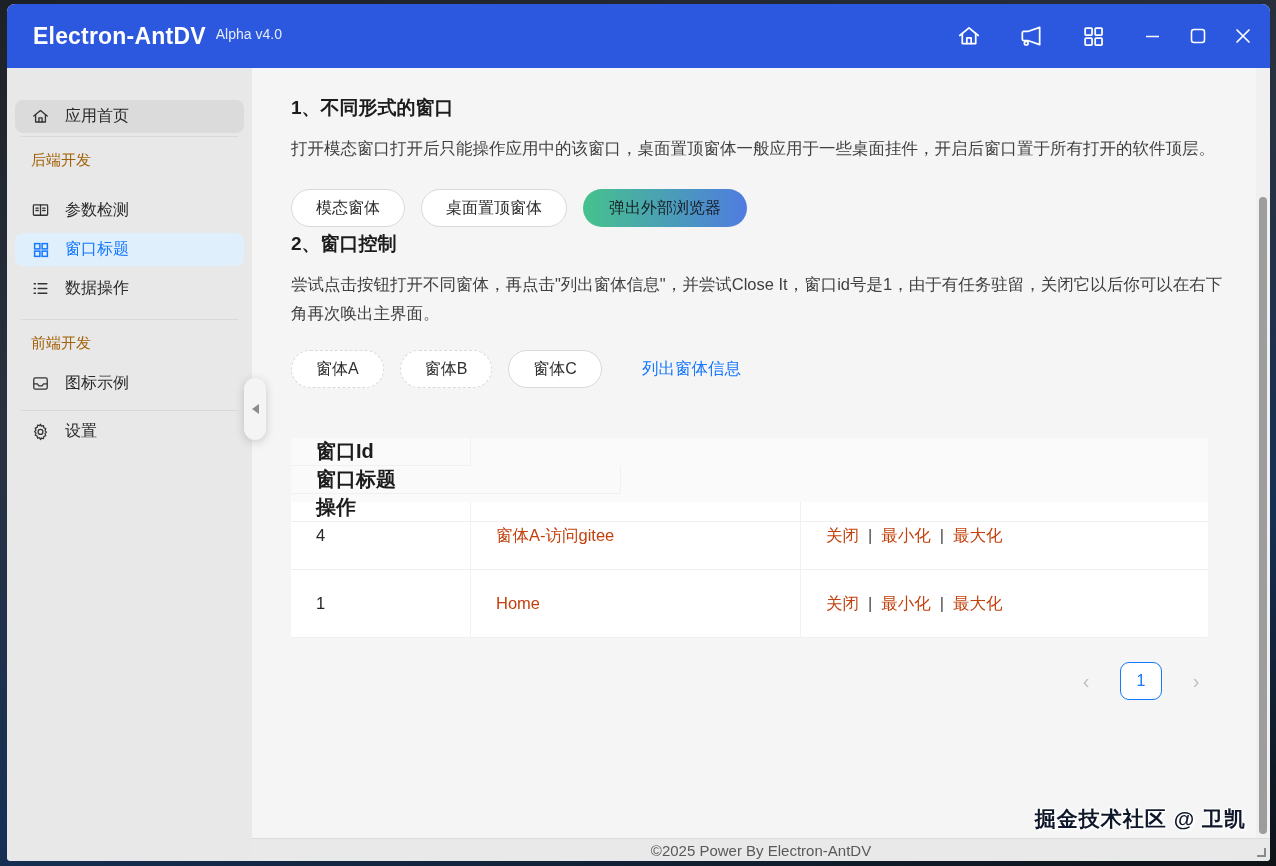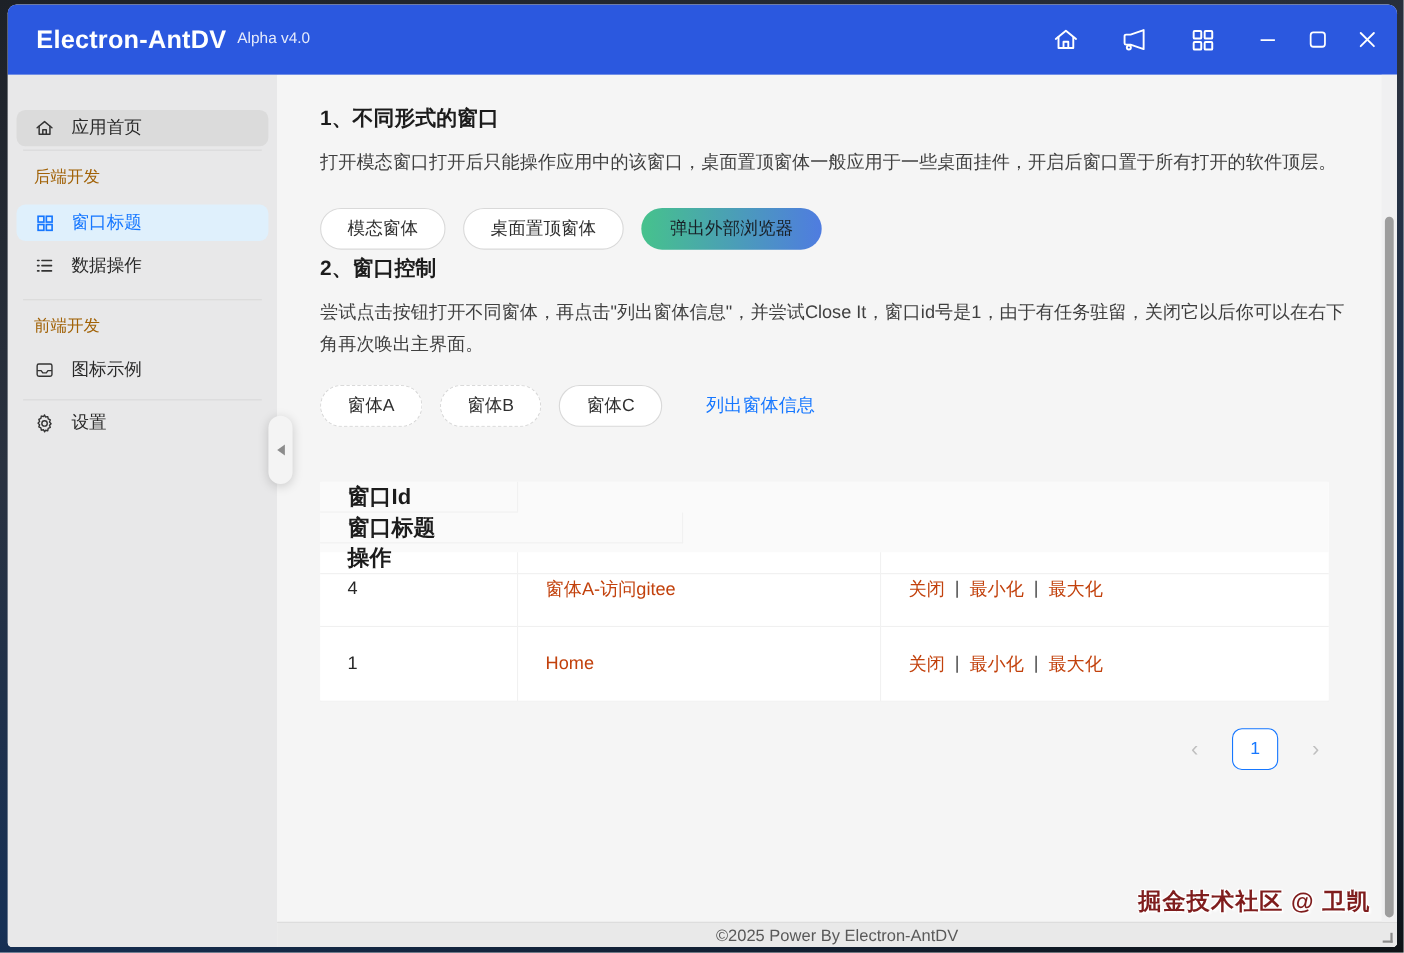--- a/index.html
+++ b/index.html
@@ -76,21 +76,21 @@
   
   .pagination { width:917px; display:flex; justify-content:flex-end; align-items:center;
     gap:22px; margin-top:24px; }
   .pg-arrow { color:#bfbfbf; font-size:20px; width:24px; height:32px; display:flex;
     align-items:center; justify-content:center; cursor:pointer; }
   .pg-page { width:42px; height:38px; border:1px solid #1677ff; border-radius:9px; background:#fff;
     color:#1677ff; font-size:16px; display:flex; align-items:center; justify-content:center; cursor:pointer; }
 
   
   .watermark { position:absolute; right:24px; bottom:28px; font-size:21px; font-weight:700;
-    color:#7f1d1d; letter-spacing:1px;
+    color:#0f172a; letter-spacing:1px;
     text-shadow:1px 1px 0 #fff,-1px -1px 0 #fff,1px -1px 0 #fff,-1px 1px 0 #fff,2px 2px 2px rgba(255,255,255,.9); }
   .footer { height:23px; flex:0 0 auto; background:#e9e9e9; border-top:1px solid #dcdcdc;
     display:flex; align-items:center; justify-content:center; position:relative; }
   .footer-text { color:#595959; font-size:15px; }
   .grip { position:absolute; right:4px; bottom:4px; width:9px; height:9px;
     border-right:2px solid #8a8a8a; border-bottom:2px solid #8a8a8a; }
 
   
   .scroll-track { position:absolute; right:0; top:0; bottom:23px; width:14px; background:#f0f0f1; }
   .scroll-thumb { position:absolute; left:3px; width:8px; top:129px; height:637px;
@@ -172,20 +172,30 @@
               <path d="M10 19v-5.2h4V19"></path>
           </svg>
         </span>
         <span>应用首页</span>
       </div>
 
       <div class="side-divider"></div>
 
       <div class="side-section">后端开发</div>
 
+      <div class="menu-item mt14">
+        <span class="mi-icon">
+          <svg width="19" height="19" viewBox="0 0 24 24" fill="none" stroke="#333" stroke-width="1.6" stroke-linecap="round">
+            <rect x="3" y="5" width="18" height="13" rx="1"></rect>
+              <path d="M12 5v13"></path>
+            <path d="M6.2 9h3M6.2 12h3M14.8 9h3M14.8 12h3"></path>
+          </svg>
+        </span>
+        <span>参数检测</span>
+      </div>
 
       <div class="menu-item selected mt6">
         <span class="mi-icon">
           <svg width="18" height="18" viewBox="0 0 24 24" fill="none" stroke="#1677ff" stroke-width="2">
             <rect x="3.5" y="3.5" width="7" height="7"></rect>
               <rect x="13.5" y="3.5" width="7" height="7"></rect>
             <rect x="3.5" y="13.5" width="7" height="7"></rect>
               <rect x="13.5" y="13.5" width="7" height="7"></rect>
           </svg>
         </span>

